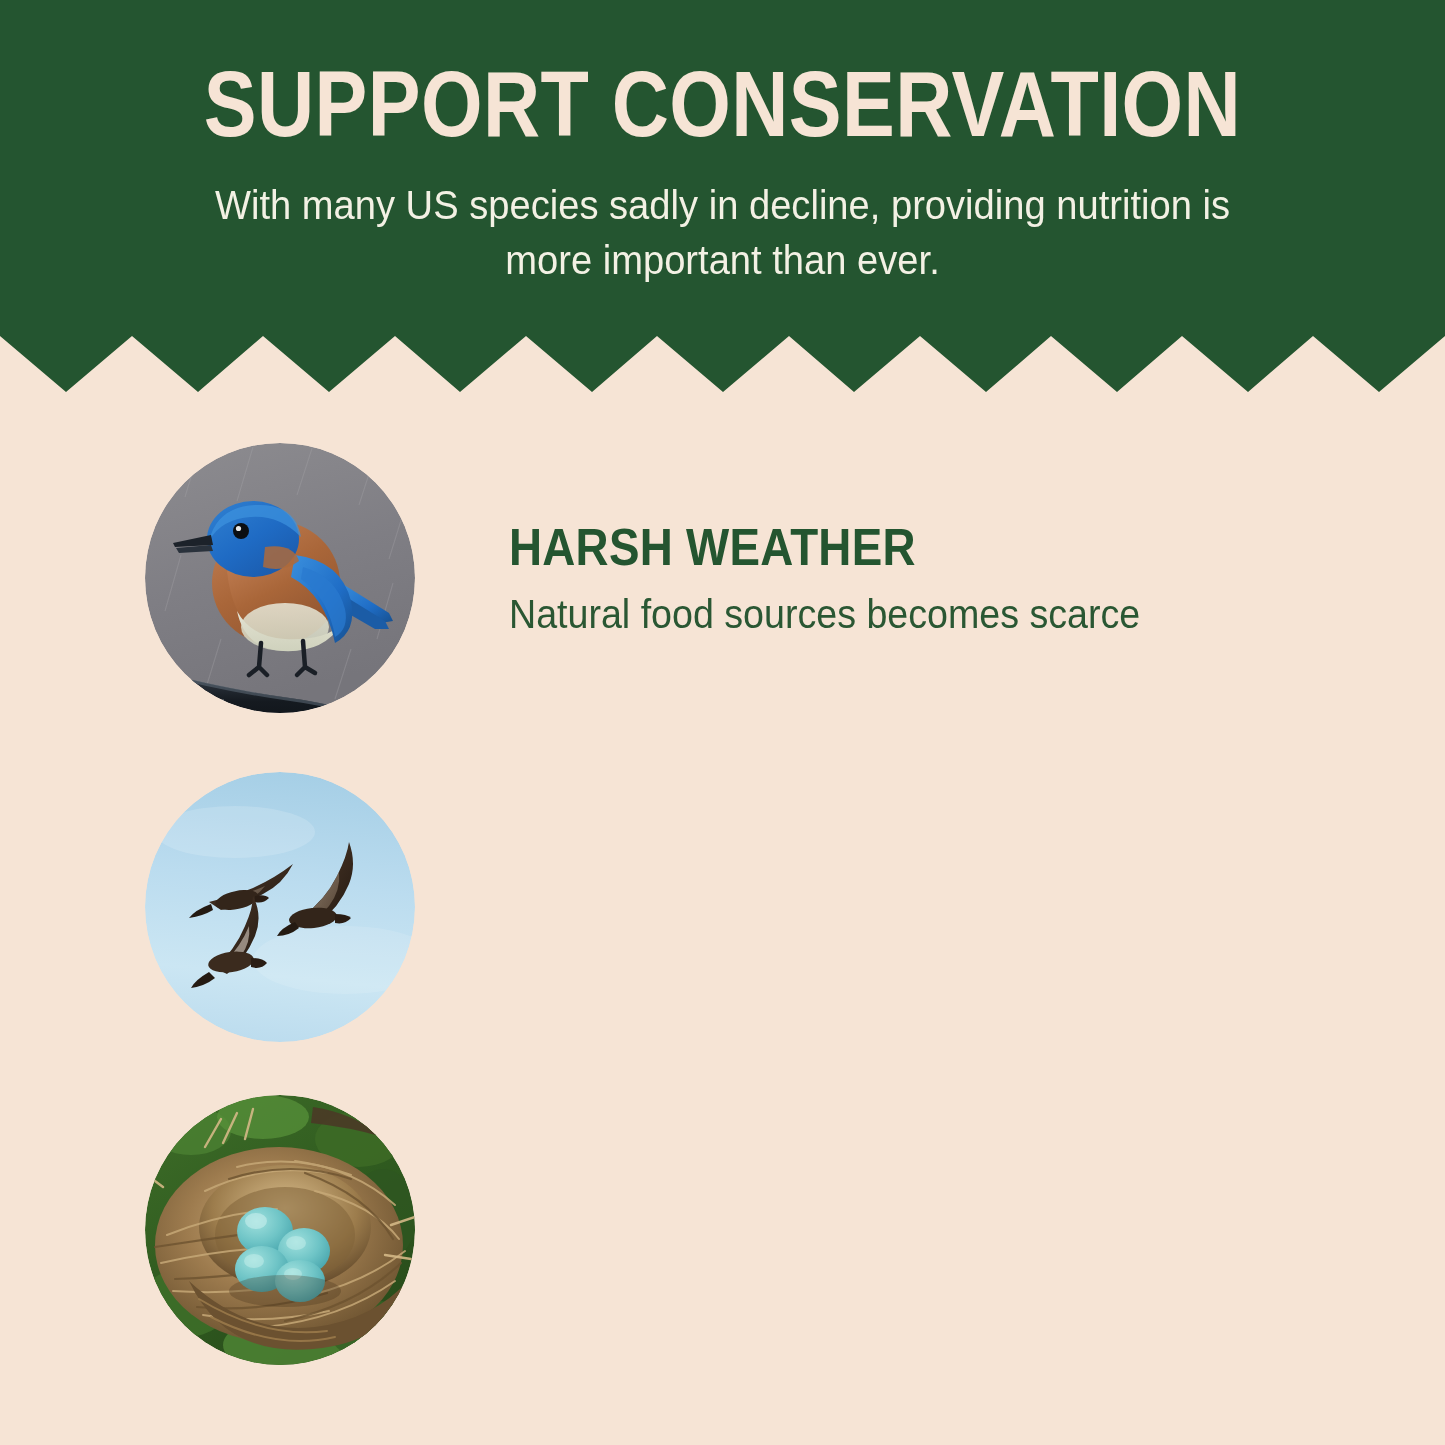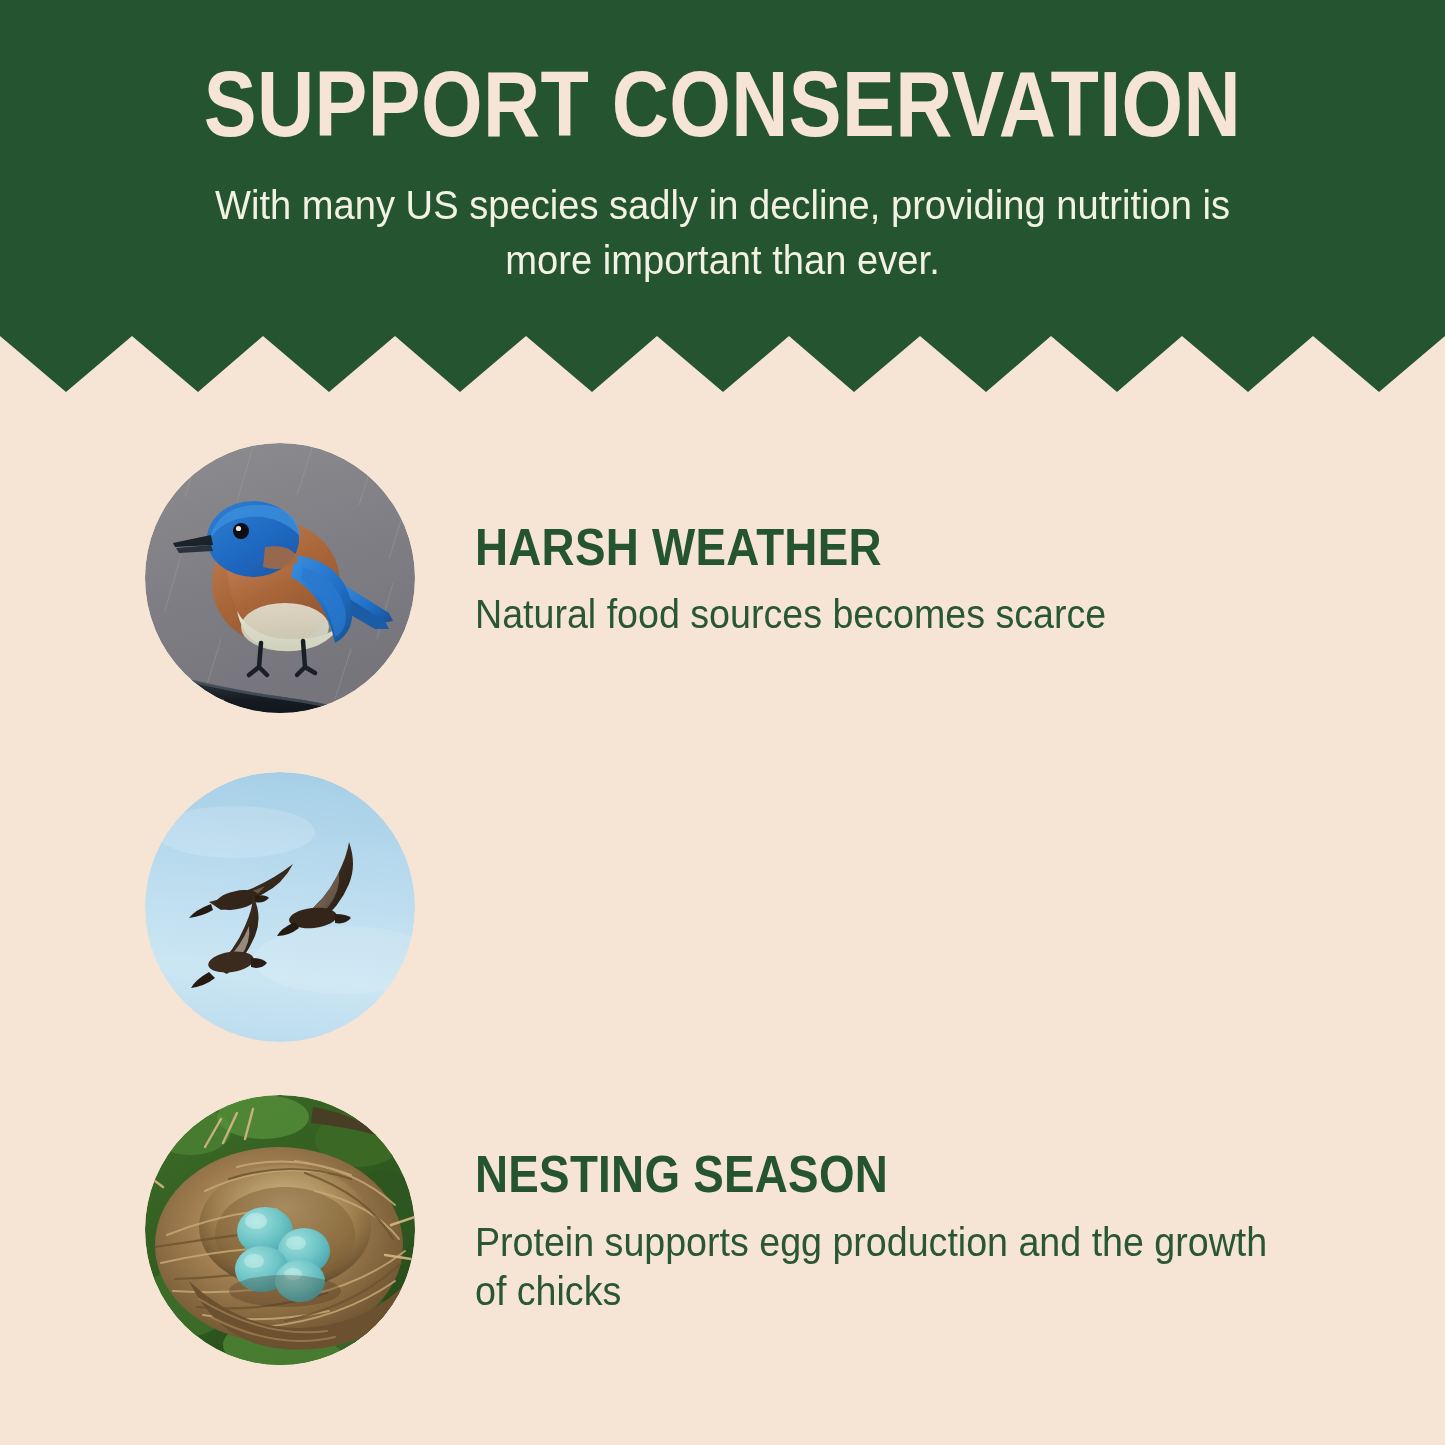--- a/index.html
+++ b/index.html
@@ -67,21 +67,21 @@
     transform-origin:center top;
   }
 
   
   .feature-row{
     position:absolute;
     left:145px;
     width:1200px;
     display:flex;
     align-items:center;
-    gap:60px;
+    gap:94px;
   }
   #feature-row-0{ top:443px; }
   #feature-row-1{ top:772px; }
   #feature-row-2{ top:1095px; }
 
   .feature-thumb{
     width:270px; height:270px;
     border-radius:50%;
     flex:0 0 270px;
     overflow:hidden;
@@ -359,17 +359,13 @@
         <ellipse cx="140" cy="196" rx="56" ry="16" fill="#3d2c16" opacity="0.28"></ellipse>
 
         <path d="M44 186 q58 54 126 46 q62 -8 98 -52 q-16 66 -100 74 q-88 8 -124 -68 Z" fill="#6b5130"></path>
         <g stroke="#9d7c4c" stroke-width="2" opacity="0.85" fill="none" stroke-linecap="round">
           <path d="M54 204 q66 40 128 32"></path>
           <path d="M66 222 q66 34 124 20"></path>
         </g>
       </g>
     </svg>
   </div>
-  <div class="feature-text">
-    <div class="feature-title">NESTING SEASON</div>
-    <div class="feature-desc">Protein supports egg production and the growth of chicks</div>
-  </div>
 </div>
 
 </body></html>

